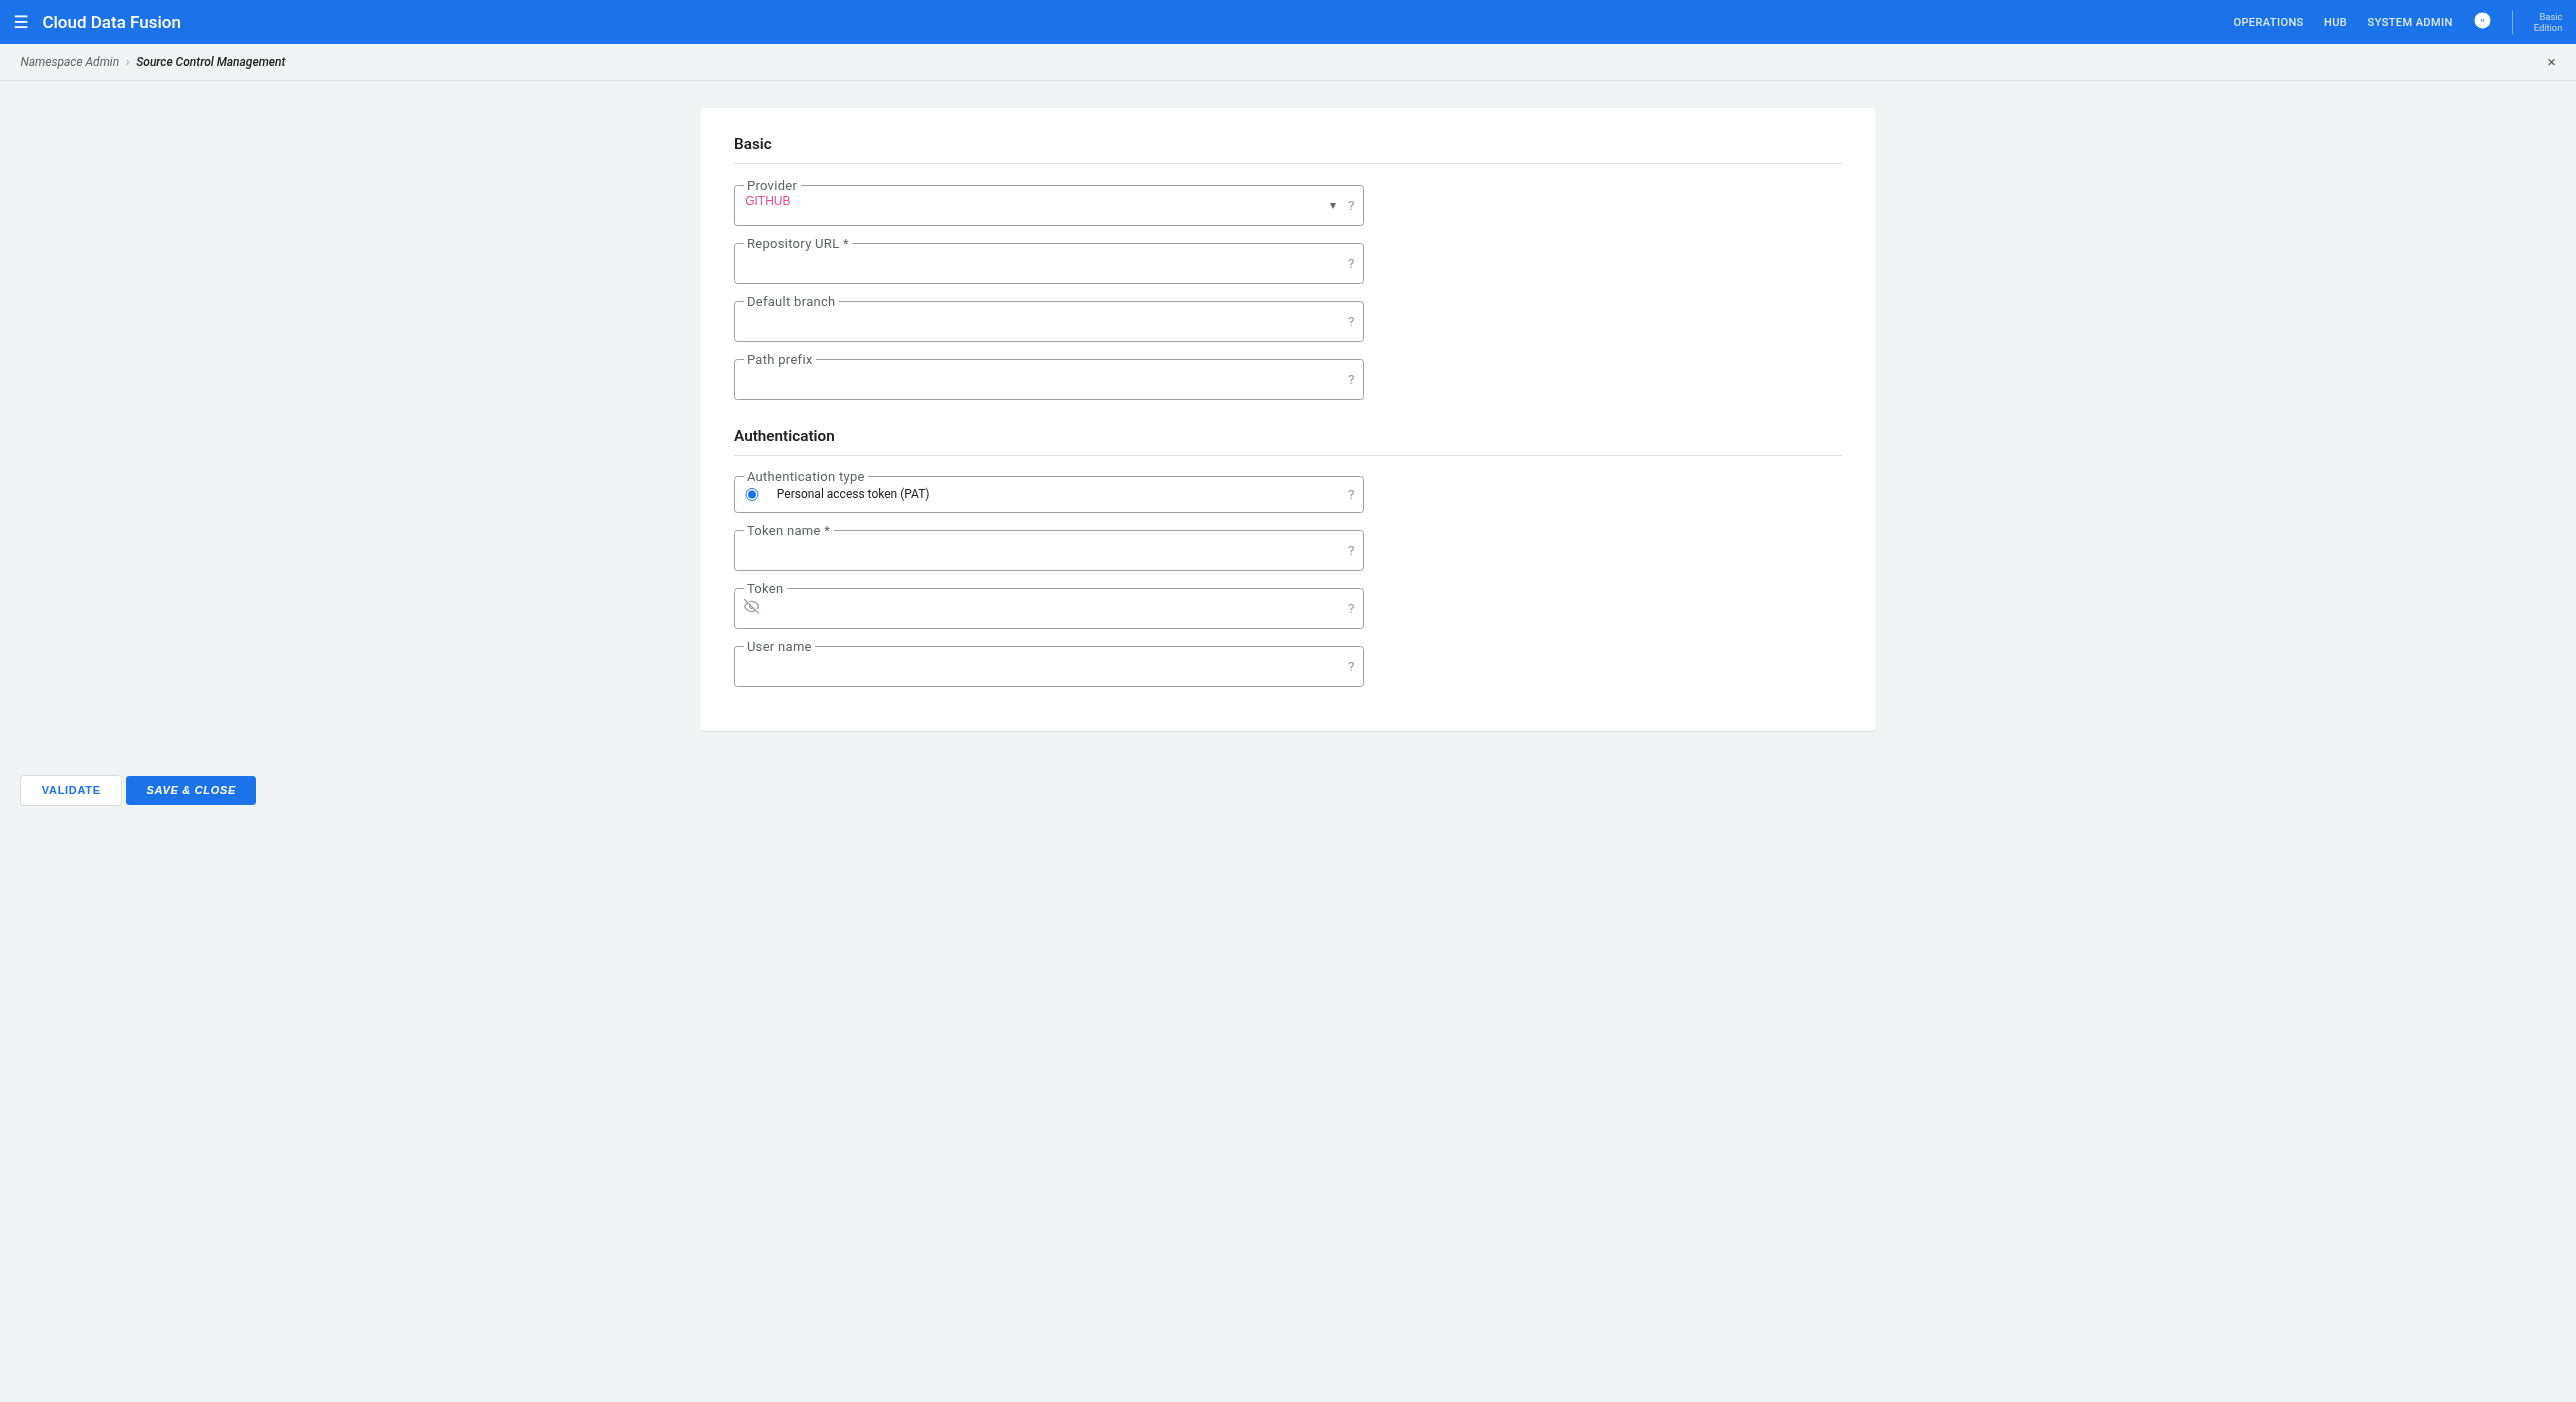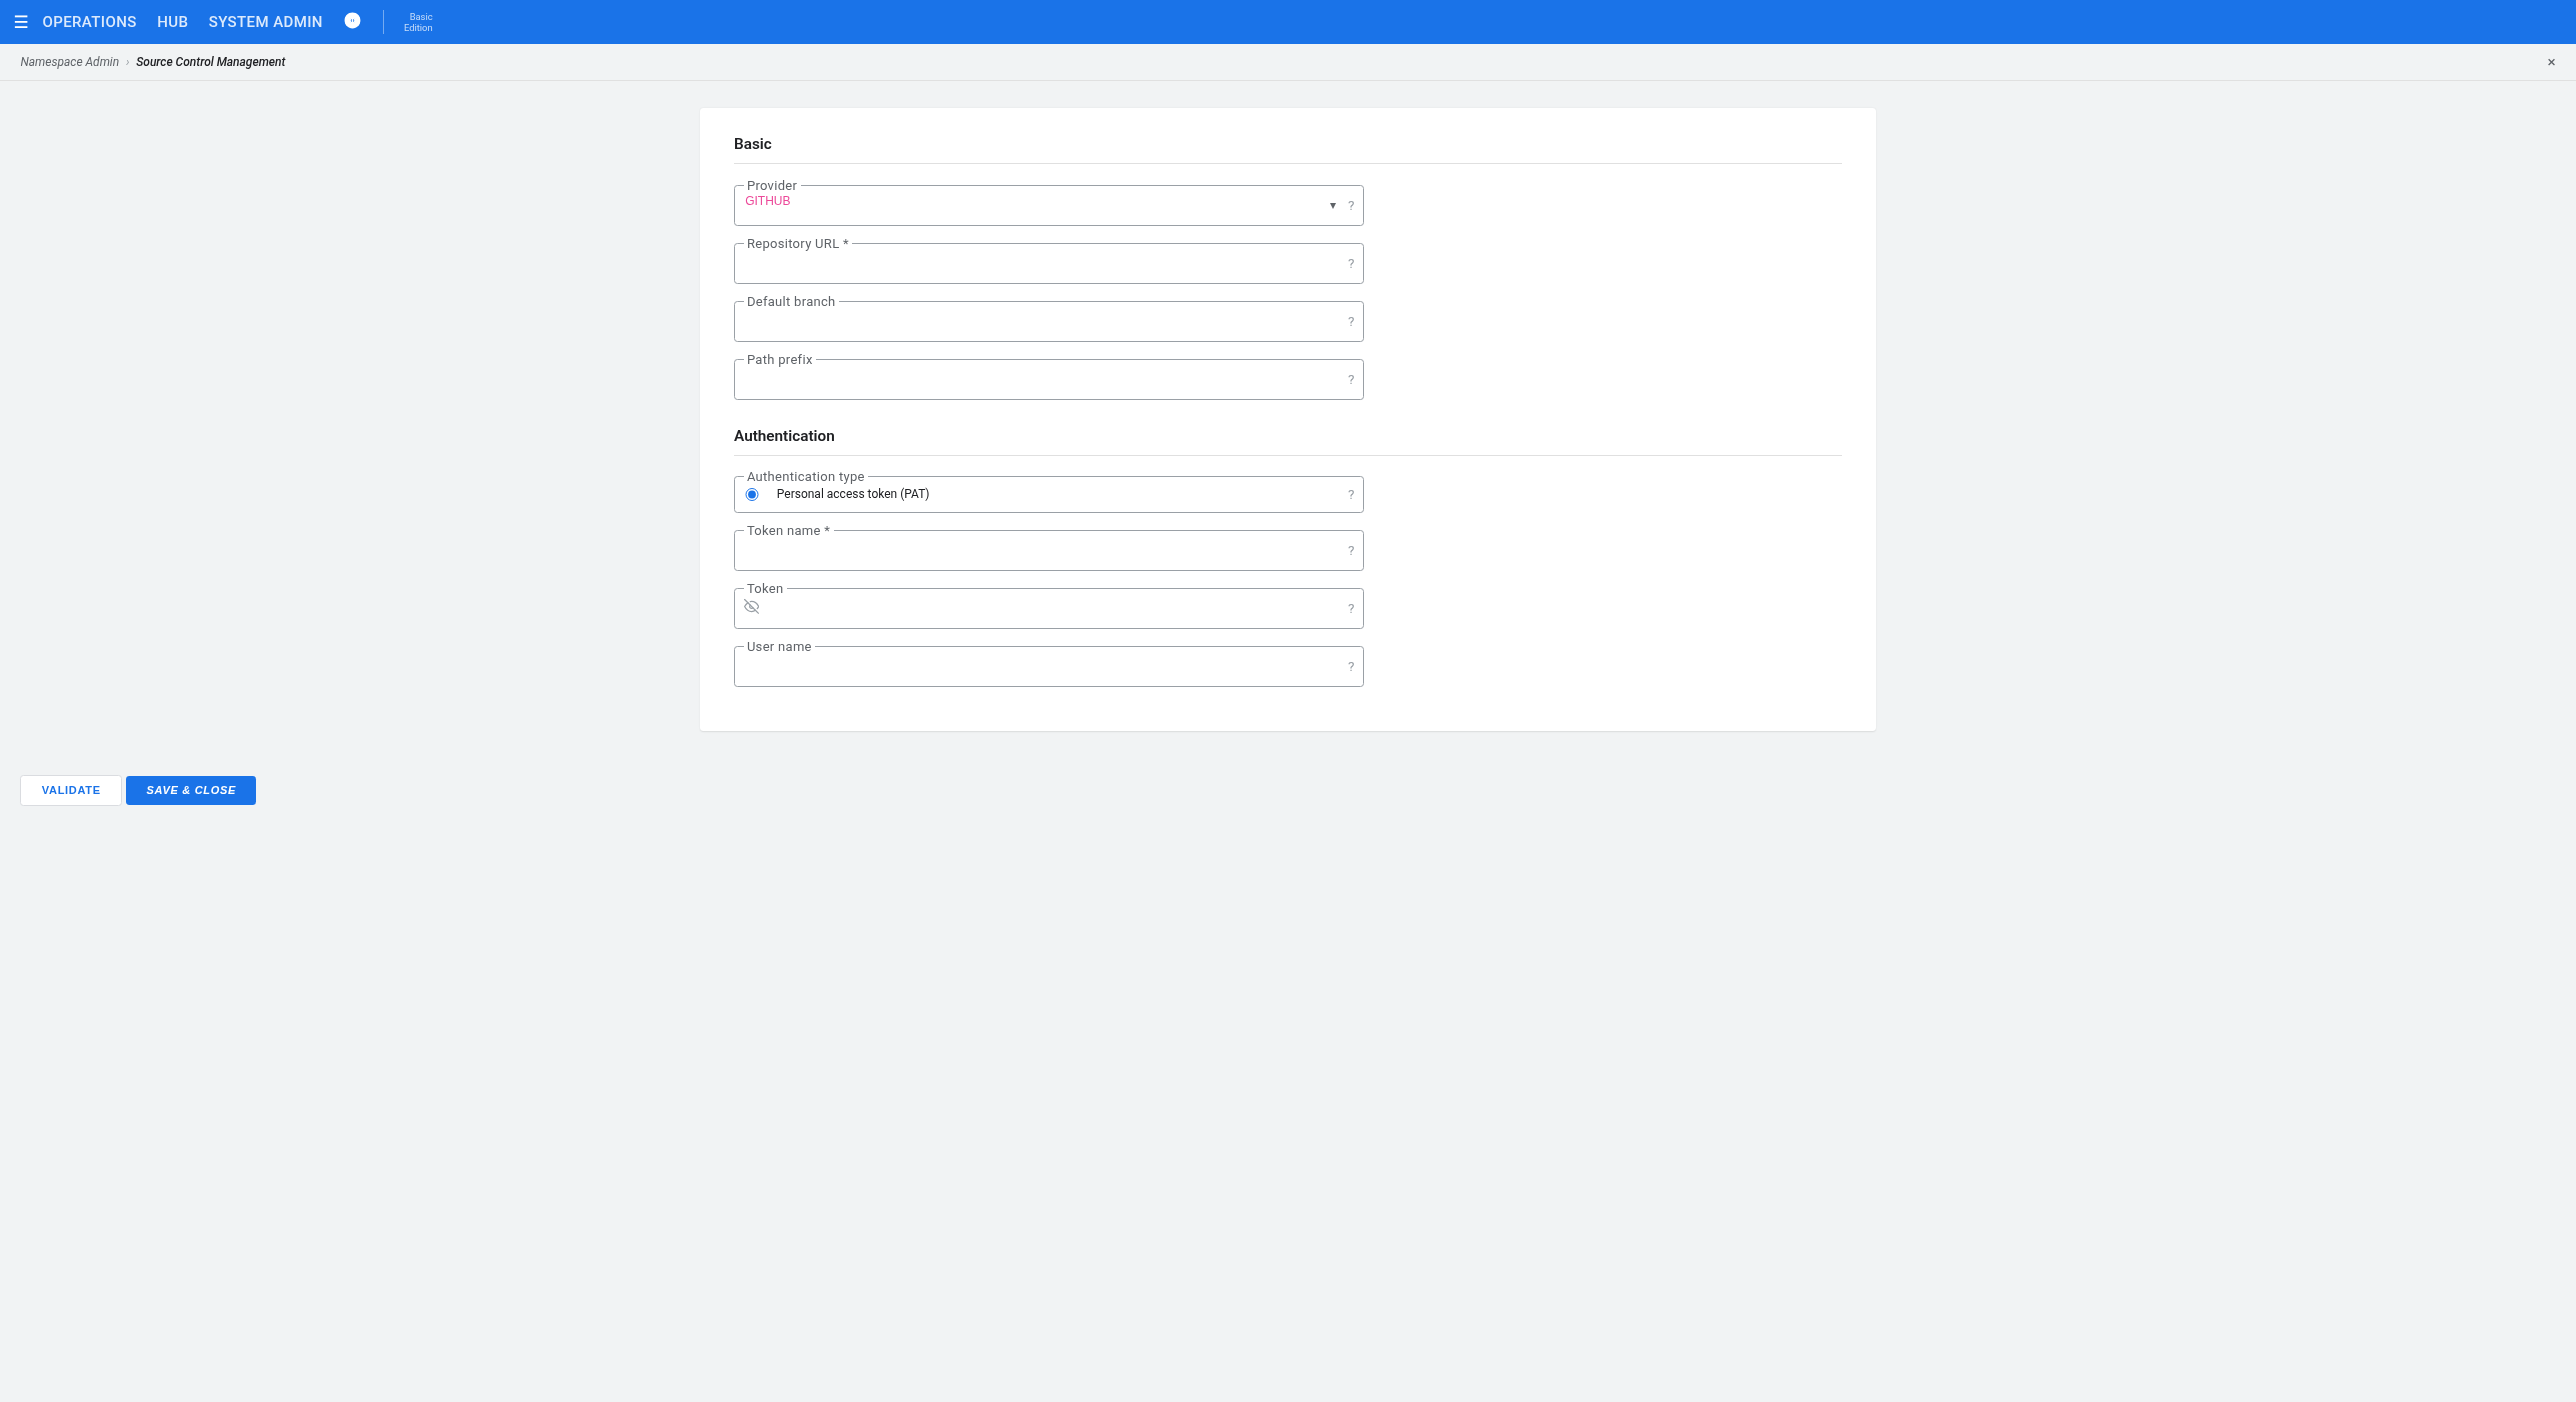--- a/index.html
+++ b/index.html
@@ -24,21 +24,21 @@
       font-weight: 500;
       color: white;
       flex: 1;
     }
     .topnav-right {
       display: flex;
       align-items: center;
       gap: 20.4px;
     }
     .topnav-link {
-      font-size: 15px;
+      font-size: 11px;
       color: rgba(255,255,255,0.85);
       cursor: pointer;
       letter-spacing: 0.4px;
       font-weight: 500;
     }
     .topnav-icon-btn {
       cursor: pointer;
       color: white;
       font-size: 15.3px;
     }
@@ -254,20 +254,21 @@
       background: #1a73e8;
       color: white;
       font-style: italic;
     }
   </style>
 </head>
 <body>
 
 <nav class="topnav">
   <span class="topnav-menu-icon">☰</span>
+  <span class="topnav-title">Cloud Data Fusion</span>
   <div class="topnav-right">
     <span class="topnav-link">OPERATIONS</span>
     <span class="topnav-link">HUB</span>
     <span class="topnav-link">SYSTEM ADMIN</span>
     <span class="topnav-icon-btn">
       <svg width="19" height="19" viewBox="0 0 24 24" fill="white">
         <path d="M12 2C6.48 2 2 6.48 2 12s4.48 10 10 10 10-4.48 10-10S17.52 2 12 2zm-1 14H9V8h2v8zm4 0h-2V8h2v8z"></path>
         <circle cx="12" cy="12" r="3" fill="none" stroke="white" stroke-width="1.5"></circle>
         <path d="M19.14 12.94c.04-.3.06-.61.06-.94s-.02-.64-.07-.94l2.03-1.58c.18-.14.23-.41.12-.61l-1.92-3.32c-.12-.22-.37-.29-.59-.22l-2.39.96c-.5-.38-1.03-.7-1.62-.94l-.36-2.54c-.04-.24-.24-.41-.48-.41h-3.84c-.24 0-.43.17-.47.41l-.36 2.54c-.59.24-1.13.57-1.62.94l-2.39-.96c-.22-.08-.47 0-.59.22L2.74 8.87c-.12.21-.08.47.12.61l2.03 1.58c-.05.3-.09.63-.09.94s.02.64.07.94l-2.03 1.58c-.18.14-.23.41-.12.61l1.92 3.32c.12.22.37.29.59.22l2.39-.96c.5.38 1.03.7 1.62.94l.36 2.54c.05.24.24.41.48.41h3.84c.24 0 .44-.17.47-.41l.36-2.54c.59-.24 1.13-.56 1.62-.94l2.39.96c.22.08.47 0 .59-.22l1.92-3.32c.12-.22.07-.47-.12-.61l-2.01-1.58zM12 15.6c-1.98 0-3.6-1.62-3.6-3.6s1.62-3.6 3.6-3.6 3.6 1.62 3.6 3.6-1.62 3.6-3.6 3.6z"></path>
       </svg>

